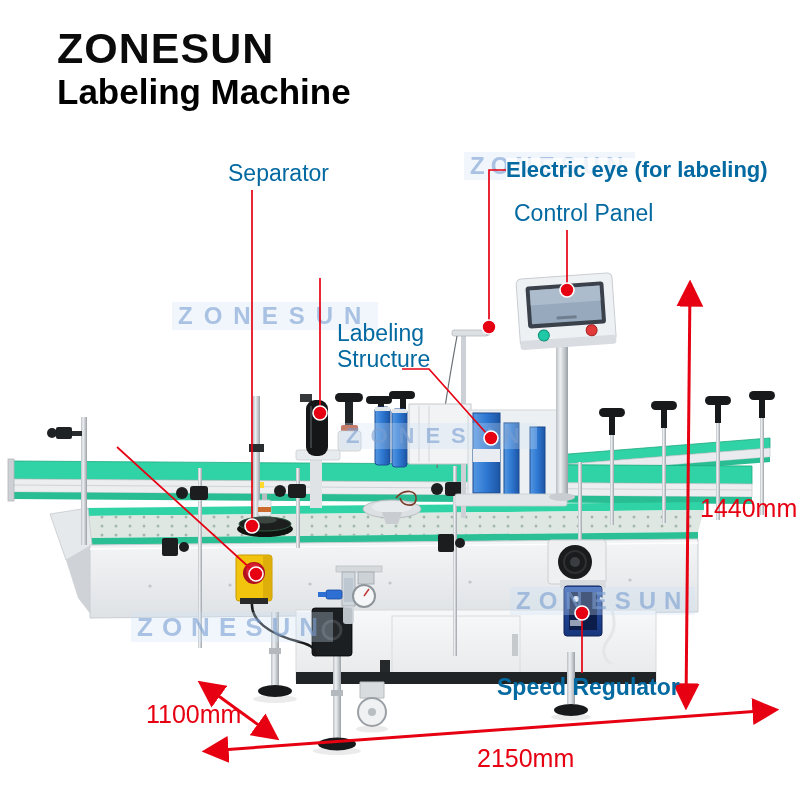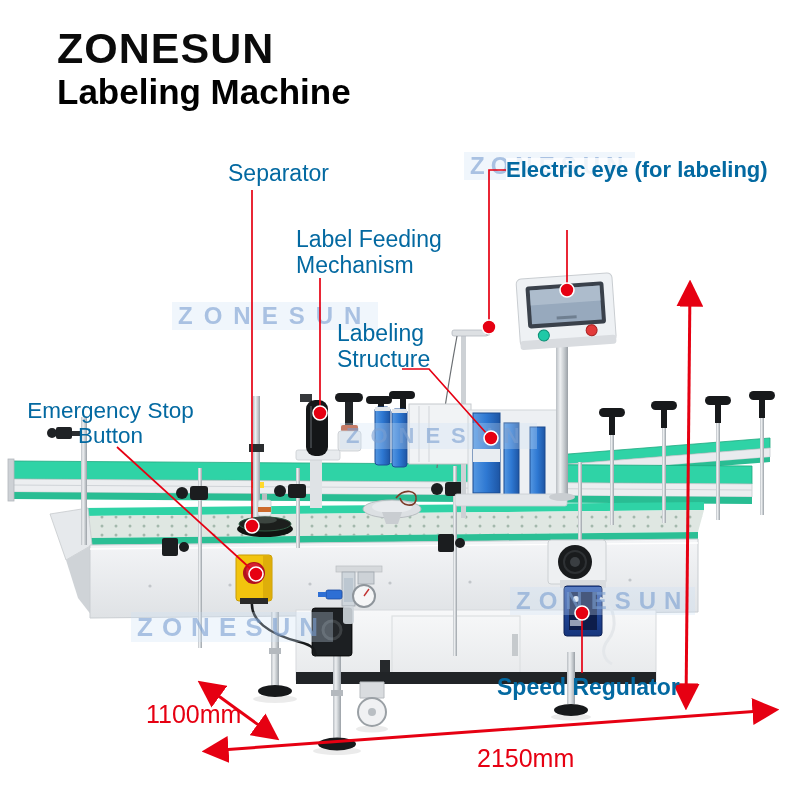--- a/index.html
+++ b/index.html
@@ -317,25 +317,23 @@
       <line x1="690" y1="285" x2="686" y2="705" marker-start="url(#ah)" marker-end="url(#ah)"></line>
       <line x1="207" y1="751" x2="774" y2="710" marker-start="url(#ah)" marker-end="url(#ah)"></line>
       <line x1="202" y1="684" x2="275" y2="737" marker-start="url(#ah)" marker-end="url(#ah)"></line>
     </g>
   </svg>
 
   <div class="txt brand" style="left:57px;top:24px;">ZONESUN</div>
   <div class="txt subtitle" style="left:57px;top:72px;">Labeling Machine</div>
 
   <div class="txt callout" style="left:228px;top:161px;">Separator</div>
-  <div class="txt callout" style="left:296px;top:227px;">Label Feeding
-Mechanism</div>
   <div class="txt callout" style="left:506px;top:158px;font-size:22px;background:rgba(255,255,255,0.8);font-weight:bold;">Electric eye (for labeling)</div>
+  <div class="txt callout" style="left:514px;top:201px;">Control Panel</div>
   <div class="txt callout" style="left:337px;top:321px;">Labeling
 Structure</div>
-  <div class="txt callout" style="left:18px;top:398px;width:185px;text-align:center;font-size:22.5px;">Emergency Stop
-Button</div>
   <div class="txt callout" style="left:497px;top:675px;font-weight:bold;">Speed Regulator</div>
 
+  <div class="txt dim" style="left:700px;top:494px;">1440mm</div>
   <div class="txt dim" style="left:146px;top:700px;">1100mm</div>
   <div class="txt dim" style="left:477px;top:744px;">2150mm</div>
 
 </div>
 
 </body></html>

